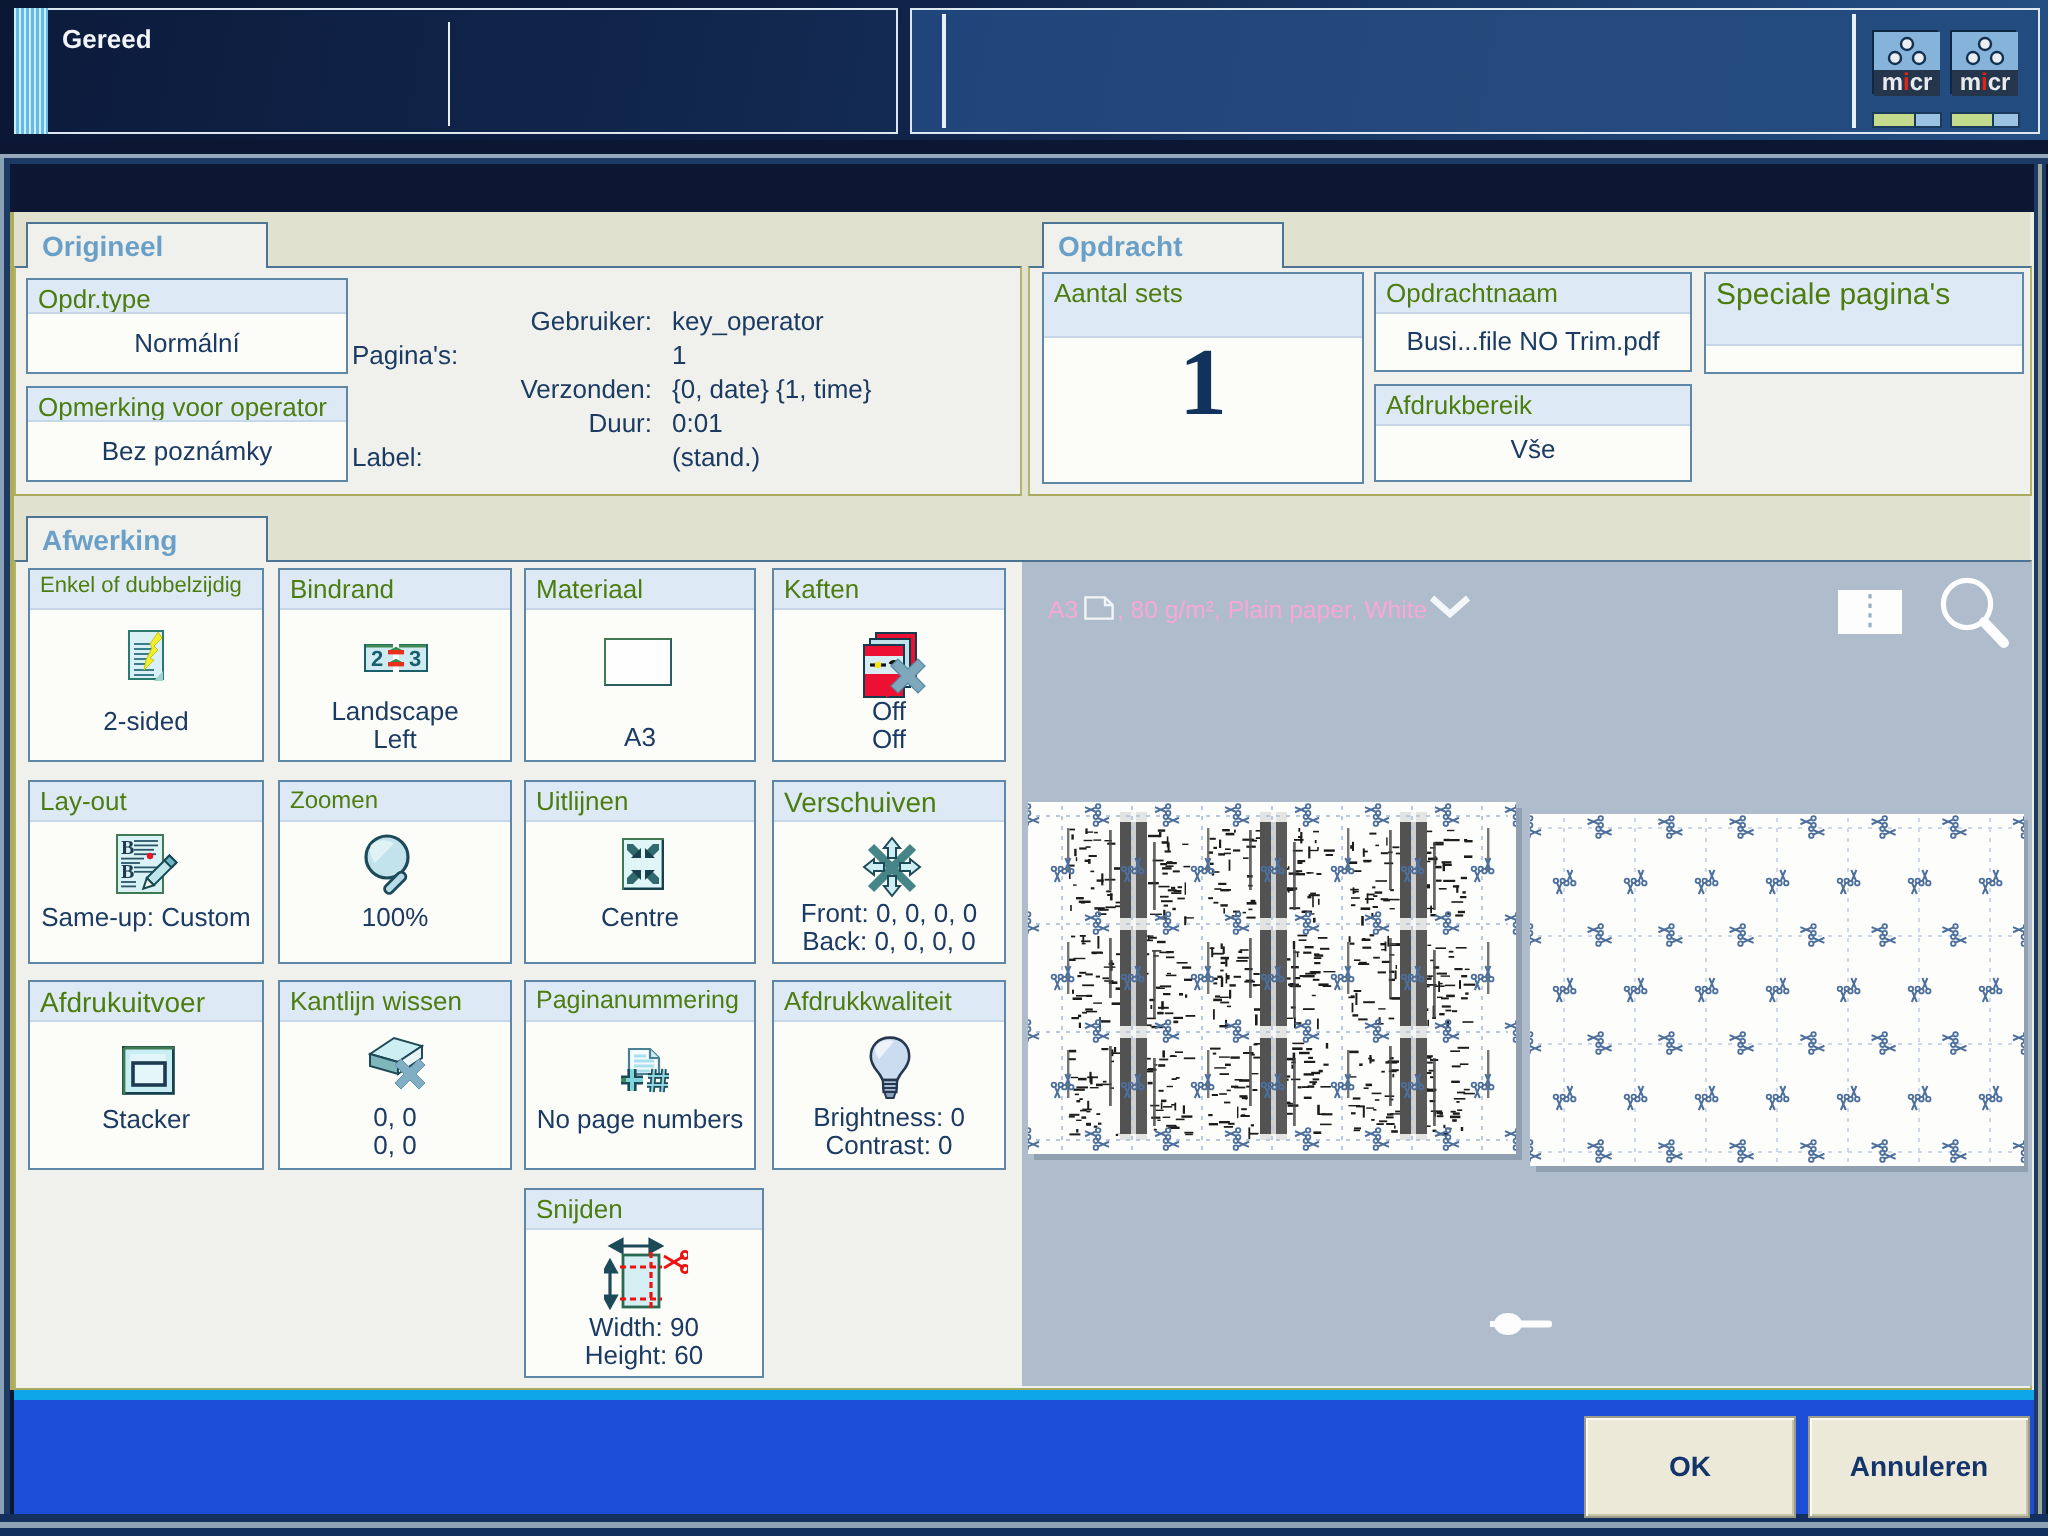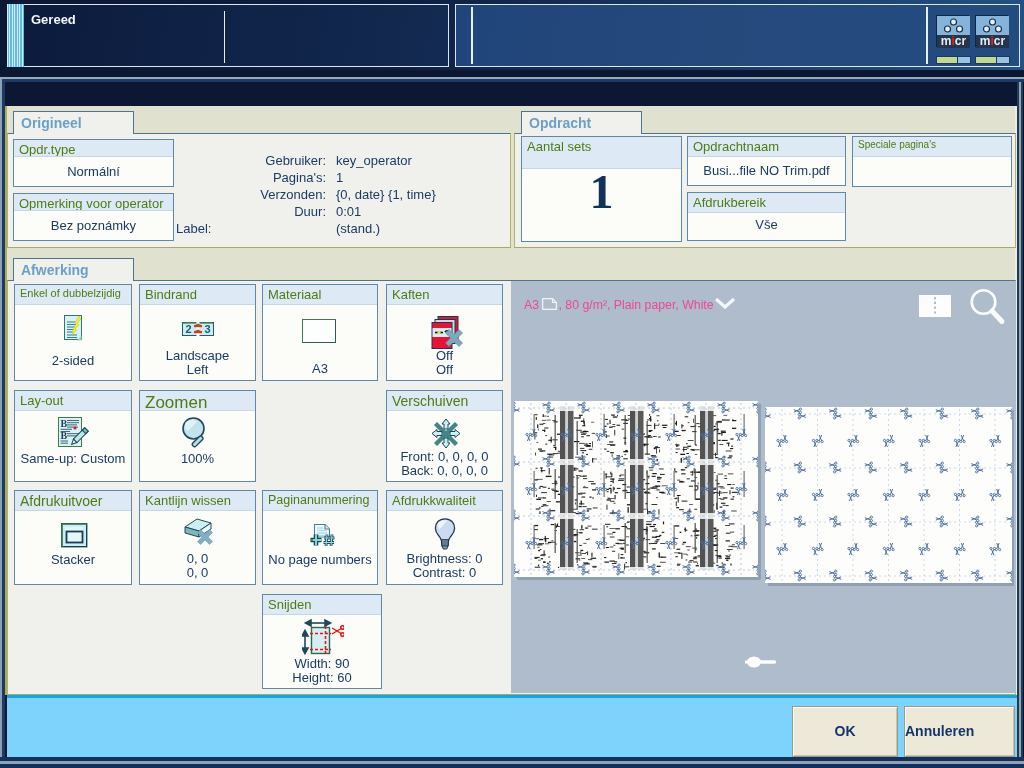--- a/index.html
+++ b/index.html
@@ -66,21 +66,21 @@
     <div class="card" style="left:13px;top:139px;width:161px;height:48px">
       <div class="chdr" style="height:17px;font-size:13px">Opdr.type</div>
       <div class="cap" style="bottom:8px">Normální</div>
     </div>
     <div class="card" style="left:13px;top:193px;width:161px;height:48px">
       <div class="chdr" style="height:17px;font-size:13px">Opmerking voor operator</div>
       <div class="cap" style="bottom:8px">Bez poznámky</div>
     </div>
     <div class="ilabel" style="left:176px;top:153px;width:150px;text-align:right">Gebruiker:</div>
     <div class="ilabel" style="left:336px;top:153px">key_operator</div>
-    <div class="ilabel" style="left:176px;top:170px;width:150px;text-align:right">Pagina's:</div>
+    <div class="ilabel" style="left:176px;top:170px;width:150px;text-align:left">Pagina's:</div>
     <div class="ilabel" style="left:336px;top:170px">1</div>
     <div class="ilabel" style="left:176px;top:187px;width:150px;text-align:right">Verzonden:</div>
     <div class="ilabel" style="left:336px;top:187px">{0, date} {1, time}</div>
     <div class="ilabel" style="left:176px;top:204px;width:150px;text-align:right">Duur:</div>
     <div class="ilabel" style="left:336px;top:204px">0:01</div>
     <div class="ilabel" style="left:176px;top:221px;width:150px;">Label:</div>
     <div class="ilabel" style="left:336px;top:221px">(stand.)</div>
     <div class="panel" style="left:514px;top:133px;width:502px;height:115px"></div>
     <div class="tab" style="left:521px;top:111px;width:121px;height:23px">Opdracht</div>
     <div class="card" style="left:521px;top:136px;width:161px;height:106px">
@@ -89,21 +89,21 @@
     <div style="position:absolute;left:521px;top:164px;width:161px;text-align:center;font-family:'Liberation Serif',serif;font-weight:bold;font-size:48px;color:#12325e">1</div>
     <div class="card" style="left:687px;top:136px;width:159px;height:50px">
       <div class="chdr" style="height:20px;font-size:13px">Opdrachtnaam</div>
       <div class="cap" style="bottom:8px">Busi...file NO Trim.pdf</div>
     </div>
     <div class="card" style="left:687px;top:192px;width:159px;height:49px">
       <div class="chdr" style="height:20px;font-size:13px">Afdrukbereik</div>
       <div class="cap" style="bottom:9px">Vše</div>
     </div>
     <div class="card" style="left:852px;top:136px;width:160px;height:51px">
-      <div class="chdr" style="height:20px;font-size:10px">Speciale pagina's</div>
+      <div class="chdr" style="height:36px;font-size:15px">Speciale pagina's</div>
     </div>
     <div class="panel" style="left:7px;top:280px;width:1009px;height:415px"></div>
     <div class="tab" style="left:13px;top:258px;width:121px;height:23px">Afwerking</div>
     <div class="card" style="left:14px;top:284px;width:118px;height:97px">
       <div class="chdr" style="height:20px;font-size:11px">Enkel of dubbelzijdig</div>
       <div style="position:absolute;left:49px;top:30px"><svg width="20" height="27" viewBox="0 0 20 27">
 <rect x="0.5" y="0.5" width="17" height="24" fill="#d8f0f6" stroke="#2b7a70" stroke-width="1"></rect>
 <path d="M17.5 25.5 L13 25.5 L17.5 20.5 Z" fill="#9fd3cd"></path>
 <g stroke="#3b7d88" stroke-width="1">
 <line x1="3" y1="7" x2="12" y2="7"></line>
@@ -179,29 +179,47 @@
 <circle cx="17" cy="11" r="1.6" fill="#e81728"></circle>
 <g transform="translate(20,21) rotate(45)">
 <rect x="-2.5" y="-12" width="5" height="16" fill="#bfe6ea" stroke="#174a54" stroke-width="1"></rect>
 <rect x="-2.5" y="-12" width="5" height="3.5" fill="#6fb6c2" stroke="#174a54" stroke-width="1"></rect>
 <path d="M-2.5 4 L0 9 L2.5 4 Z" fill="#f6f6ee" stroke="#174a54" stroke-width="1"></path>
 </g>
 </svg></div>
       <div class="cap" style="bottom:16px">Same-up: Custom</div>
     </div>
     <div class="card" style="left:139px;top:390px;width:117px;height:92px">
-      <div class="chdr" style="height:20px;font-size:17px">Zoomen</div>
+      <div class="chdr" style="height:20px;font-size:12px">Zoomen</div>
       <div style="position:absolute;left:41px;top:26px"><svg width="32" height="34" viewBox="0 0 32 34">
 <circle cx="12.5" cy="11.5" r="10.5" fill="#c2e2ec" stroke="#1d4a58" stroke-width="1.6"></circle>
 <path d="M4.5 5.5 C7 2.6 13 2.2 16 4.8 L6.5 14.5 C4.2 12 3.4 8 4.5 5.5 Z" fill="#e4f4f8" opacity="0.9"></path>
 <g transform="translate(20.5,20.5) rotate(45)">
 <rect x="-2.2" y="-1" width="4.4" height="13" rx="2" fill="#b8dde8" stroke="#1d4a58" stroke-width="1.4"></rect>
 </g>
 </svg></div>
       <div class="cap" style="bottom:16px">100%</div>
+    </div>
+    <div class="card" style="left:262px;top:390px;width:116px;height:92px">
+      <div class="chdr" style="height:20px;font-size:13px">Uitlijnen</div>
+      <div style="position:absolute;left:48px;top:28px"><svg width="21" height="26" viewBox="0 0 21 26">
+<rect x="0.5" y="0.5" width="20" height="25" fill="#dff5f7" stroke="#3f7a52" stroke-width="1"></rect>
+<path d="M20.5 1 L20.5 25.5 L1 25.5" fill="none" stroke="#19424e" stroke-width="1.4"></path>
+<g fill="#1d5a5e">
+<path d="M2.5 3 L5.5 3 L9.5 7 L9.5 10 L6.5 10 L2.5 6 Z" opacity="0.9"></path>
+<path d="M9.5 10 L4.5 10 L9.5 5 Z" fill="#16424e"></path>
+<path d="M18.5 3 L15.5 3 L11.5 7 L11.5 10 L14.5 10 L18.5 6 Z" opacity="0.9"></path>
+<path d="M11.5 10 L16.5 10 L11.5 5 Z" fill="#16424e"></path>
+<path d="M2.5 23 L5.5 23 L9.5 19 L9.5 16 L6.5 16 L2.5 20 Z" opacity="0.9"></path>
+<path d="M9.5 16 L4.5 16 L9.5 21 Z" fill="#16424e"></path>
+<path d="M18.5 23 L15.5 23 L11.5 19 L11.5 16 L14.5 16 L18.5 20 Z" opacity="0.9"></path>
+<path d="M11.5 16 L16.5 16 L11.5 21 Z" fill="#16424e"></path>
+</g>
+</svg></div>
+      <div class="cap" style="bottom:16px">Centre</div>
     </div>
     <div class="card" style="left:386px;top:390px;width:117px;height:92px">
       <div class="chdr" style="height:20px;font-size:14px">Verschuiven</div>
       <div style="position:absolute;left:44px;top:27px"><svg width="30" height="31" viewBox="0 0 30 31">
 <g stroke="#3c7f82" stroke-width="4.4" opacity="0.95">
 <line x1="4.5" y1="5.5" x2="25.5" y2="26.5"></line>
             <line x1="25.5" y1="5.5" x2="4.5" y2="26.5"></line>
 </g>
 <g fill="#cdeef2" stroke="#1d4a58" stroke-width="1">
 <path d="M15 1 L19 6 L17 6 L17 11 L13 11 L13 6 L11 6 Z"></path>
@@ -289,21 +307,21 @@
 <g transform="translate(34,14)" fill="none" stroke="#ee1111" stroke-width="1.4">
 <path d="M-4 -4 L6 2"></path>
             <path d="M-4 2 L6 -4"></path>
 <circle cx="6.5" cy="-4.5" r="1.8"></circle>
             <circle cx="6.5" cy="2.5" r="1.8"></circle>
 </g>
 </svg></div>
       <div class="cap" style="bottom:4px">Width: 90<br>Height: 60</div>
     </div>
     <div style="position:absolute;left:511px;top:281px;width:505px;height:412px;background:#aebccb"></div>
-    <div style="position:absolute;left:524px;top:298px;font-size:12.3px;color:#ec4899">A3&nbsp;<svg width="16" height="12" viewBox="0 0 16 12" style="vertical-align:-1px">
+    <div style="position:absolute;left:524px;top:298px;font-size:12.3px;color:#f9a8d4">A3&nbsp;<svg width="16" height="12" viewBox="0 0 16 12" style="vertical-align:-1px">
         <path d="M0.7 0.7 L10.5 0.7 L14.3 4.5 L14.3 11.3 L0.7 11.3 Z" fill="none" stroke="#f2f5f8" stroke-width="1.2"></path>
         <path d="M10.5 0.7 L10.5 4.5 L14.3 4.5" fill="none" stroke="#f2f5f8" stroke-width="1.2"></path>
       </svg>, 80 g/m², Plain paper, White</div>
     <svg width="22" height="13" viewBox="0 0 22 13" style="position:absolute;left:714px;top:297px">
       <path d="M2 2 L11 10 L20 2" fill="none" stroke="#f4f7f9" stroke-width="3.2"></path>
     </svg>
     <div style="position:absolute;left:919px;top:295px;width:32px;height:22px;background:#fdfdfd"><svg width="32" height="22">
         <line x1="16" y1="2" x2="16" y2="20" stroke="#9ab0c4" stroke-width="1.6" stroke-dasharray="2.2 2.6"></line>
       </svg></div>
     <svg width="40" height="42" viewBox="0 0 40 42" style="position:absolute;left:966px;top:286px">
@@ -1256,16 +1274,16 @@
       <use href="#clV" transform="translate(194.5,142.0)"></use>
       <use href="#clV" transform="translate(230.0,34.0)"></use>
       <use href="#clV" transform="translate(230.0,88.0)"></use>
       <use href="#clV" transform="translate(230.0,142.0)"></use>
     </svg>
     <svg width="36" height="16" viewBox="0 0 36 16" style="position:absolute;left:744px;top:654px">
       <ellipse cx="10" cy="8" rx="7" ry="5.5" fill="#fdfdfd"></ellipse>
       <rect x="14" y="6.2" width="18" height="3.6" rx="1.5" fill="#fdfdfd"></rect>
       <rect x="1" y="6.5" width="4" height="3" fill="#fdfdfd"></rect>
     </svg>
-    <div style="position:absolute;left:7px;top:695px;width:1010px;height:62px;background:#7dd3fc;border-top:3px solid #0ea5e9">
+    <div style="position:absolute;left:7px;top:695px;width:1010px;height:62px;background:#1d4ed8;border-top:5px solid #0ea5e9">
 <div style="position:absolute;left:785px;top:8px;width:106px;height:51px;background:#ece9d8;border:1px solid #9b9b88;box-shadow:inset 1px 1px 0 #fbfaf3,inset -1px -1px 0 #c8c4ac;color:#14356b;font-weight:bold;font-size:14px;text-align:center;line-height:49px">OK</div>
-<div style="position:absolute;left:897px;top:8px;width:111px;height:51px;background:#ece9d8;border:1px solid #9b9b88;box-shadow:inset 1px 1px 0 #fbfaf3,inset -1px -1px 0 #c8c4ac;color:#14356b;font-weight:bold;font-size:14px;text-align:left;line-height:49px">Annuleren</div>
+<div style="position:absolute;left:897px;top:8px;width:111px;height:51px;background:#ece9d8;border:1px solid #9b9b88;box-shadow:inset 1px 1px 0 #fbfaf3,inset -1px -1px 0 #c8c4ac;color:#14356b;font-weight:bold;font-size:14px;text-align:center;line-height:49px">Annuleren</div>
 </div>
   </div>
 </body></html>

